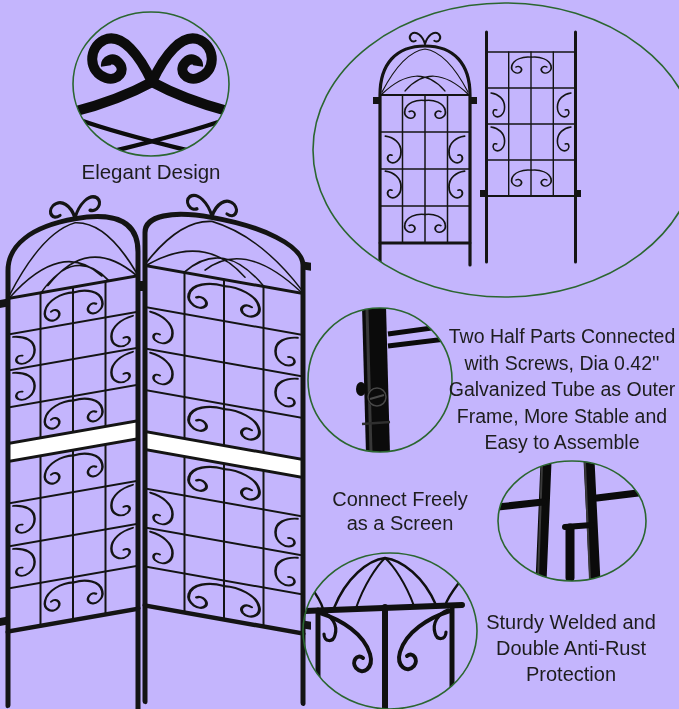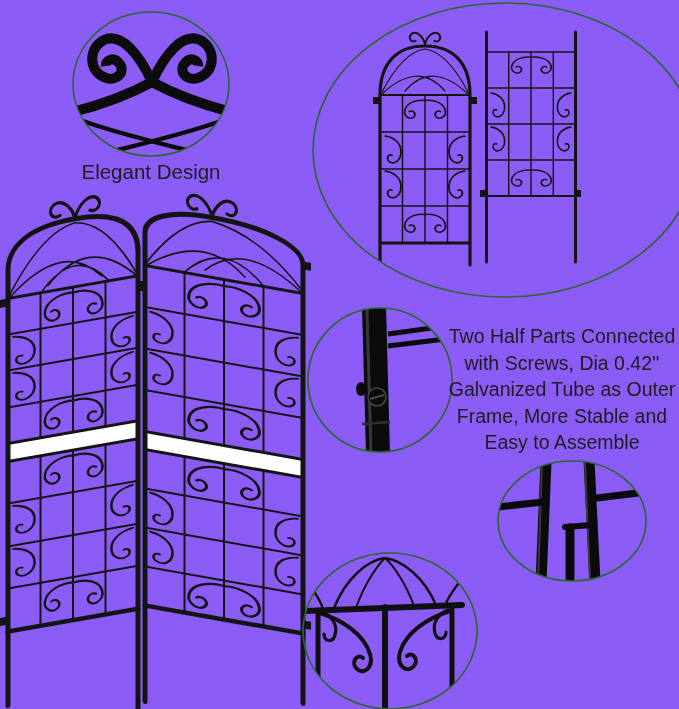--- a/index.html
+++ b/index.html
@@ -1,18 +1,18 @@
 <!DOCTYPE html>
 <html><head>
 <meta charset="utf-8">
 <style>
   html,body{margin:0;padding:0;background:#fff;}
   #stage{
     position:relative;width:679px;height:709px;overflow:hidden;
-    background:#8b5cf6;font-family:"Liberation Sans",sans-serif;
+    background:#c4b5fd;font-family:"Liberation Sans",sans-serif;
   }
   #art{position:absolute;left:0;top:0;width:679px;height:709px;}
   .caption{
     position:absolute;color:#1d1d1d;text-align:center;
     white-space:pre-line;font-family:"Liberation Sans",sans-serif;
   }
   .cap-elegant{left:55px;top:160px;width:192px;font-size:20.5px;line-height:24px;}
   .cap-connected{left:444px;top:323px;width:236px;font-size:19.5px;line-height:26.5px;}
   .cap-freely{left:324px;top:487px;width:152px;font-size:20px;line-height:24px;}
   .cap-sturdy{left:470px;top:609px;width:202px;font-size:20px;line-height:26px;}
@@ -193,13 +193,18 @@
     <ellipse cx="390" cy="631" rx="87" ry="78"></ellipse>
   </g>
 </svg>
 
   <div class="caption cap-elegant">Elegant Design</div>
   <div class="caption cap-connected">Two Half Parts Connected
 with Screws, Dia 0.42''
 Galvanized Tube as Outer
 Frame, More Stable and
 Easy to Assemble</div>
+  <div class="caption cap-freely">Connect Freely
+as a Screen</div>
+  <div class="caption cap-sturdy">Sturdy Welded and
+Double Anti-Rust
+Protection</div>
 </div>
 
 </body></html>

